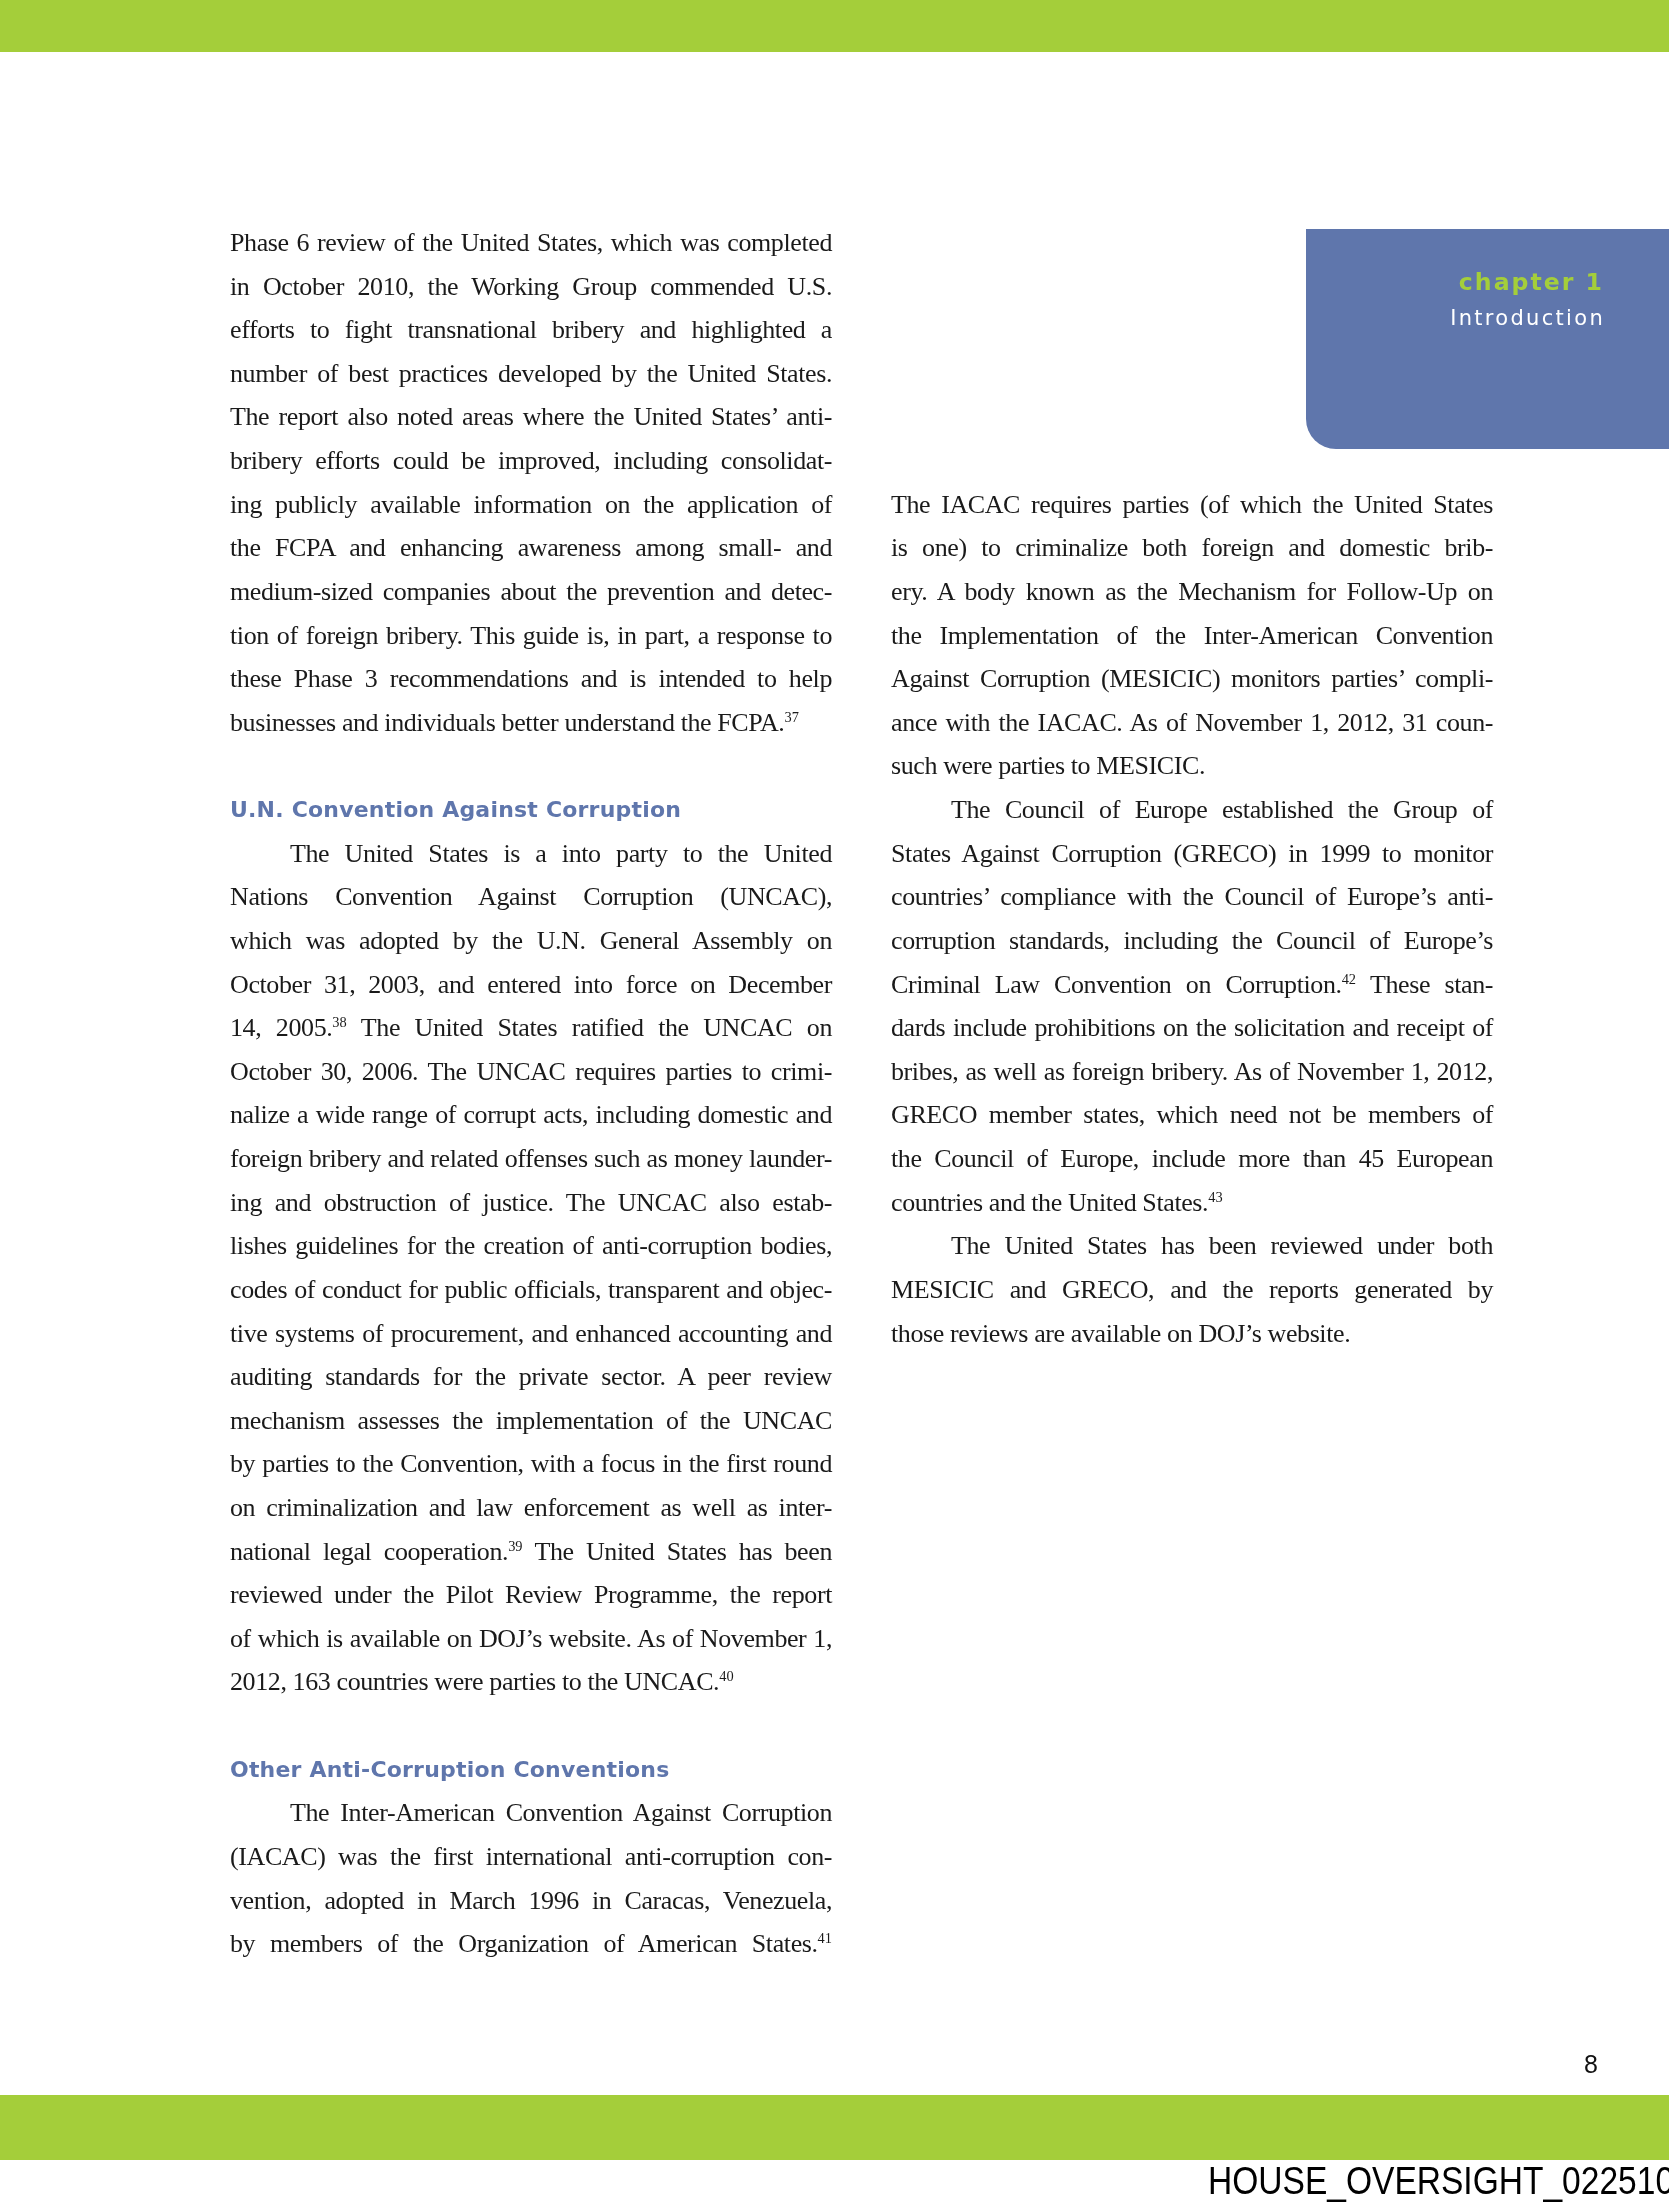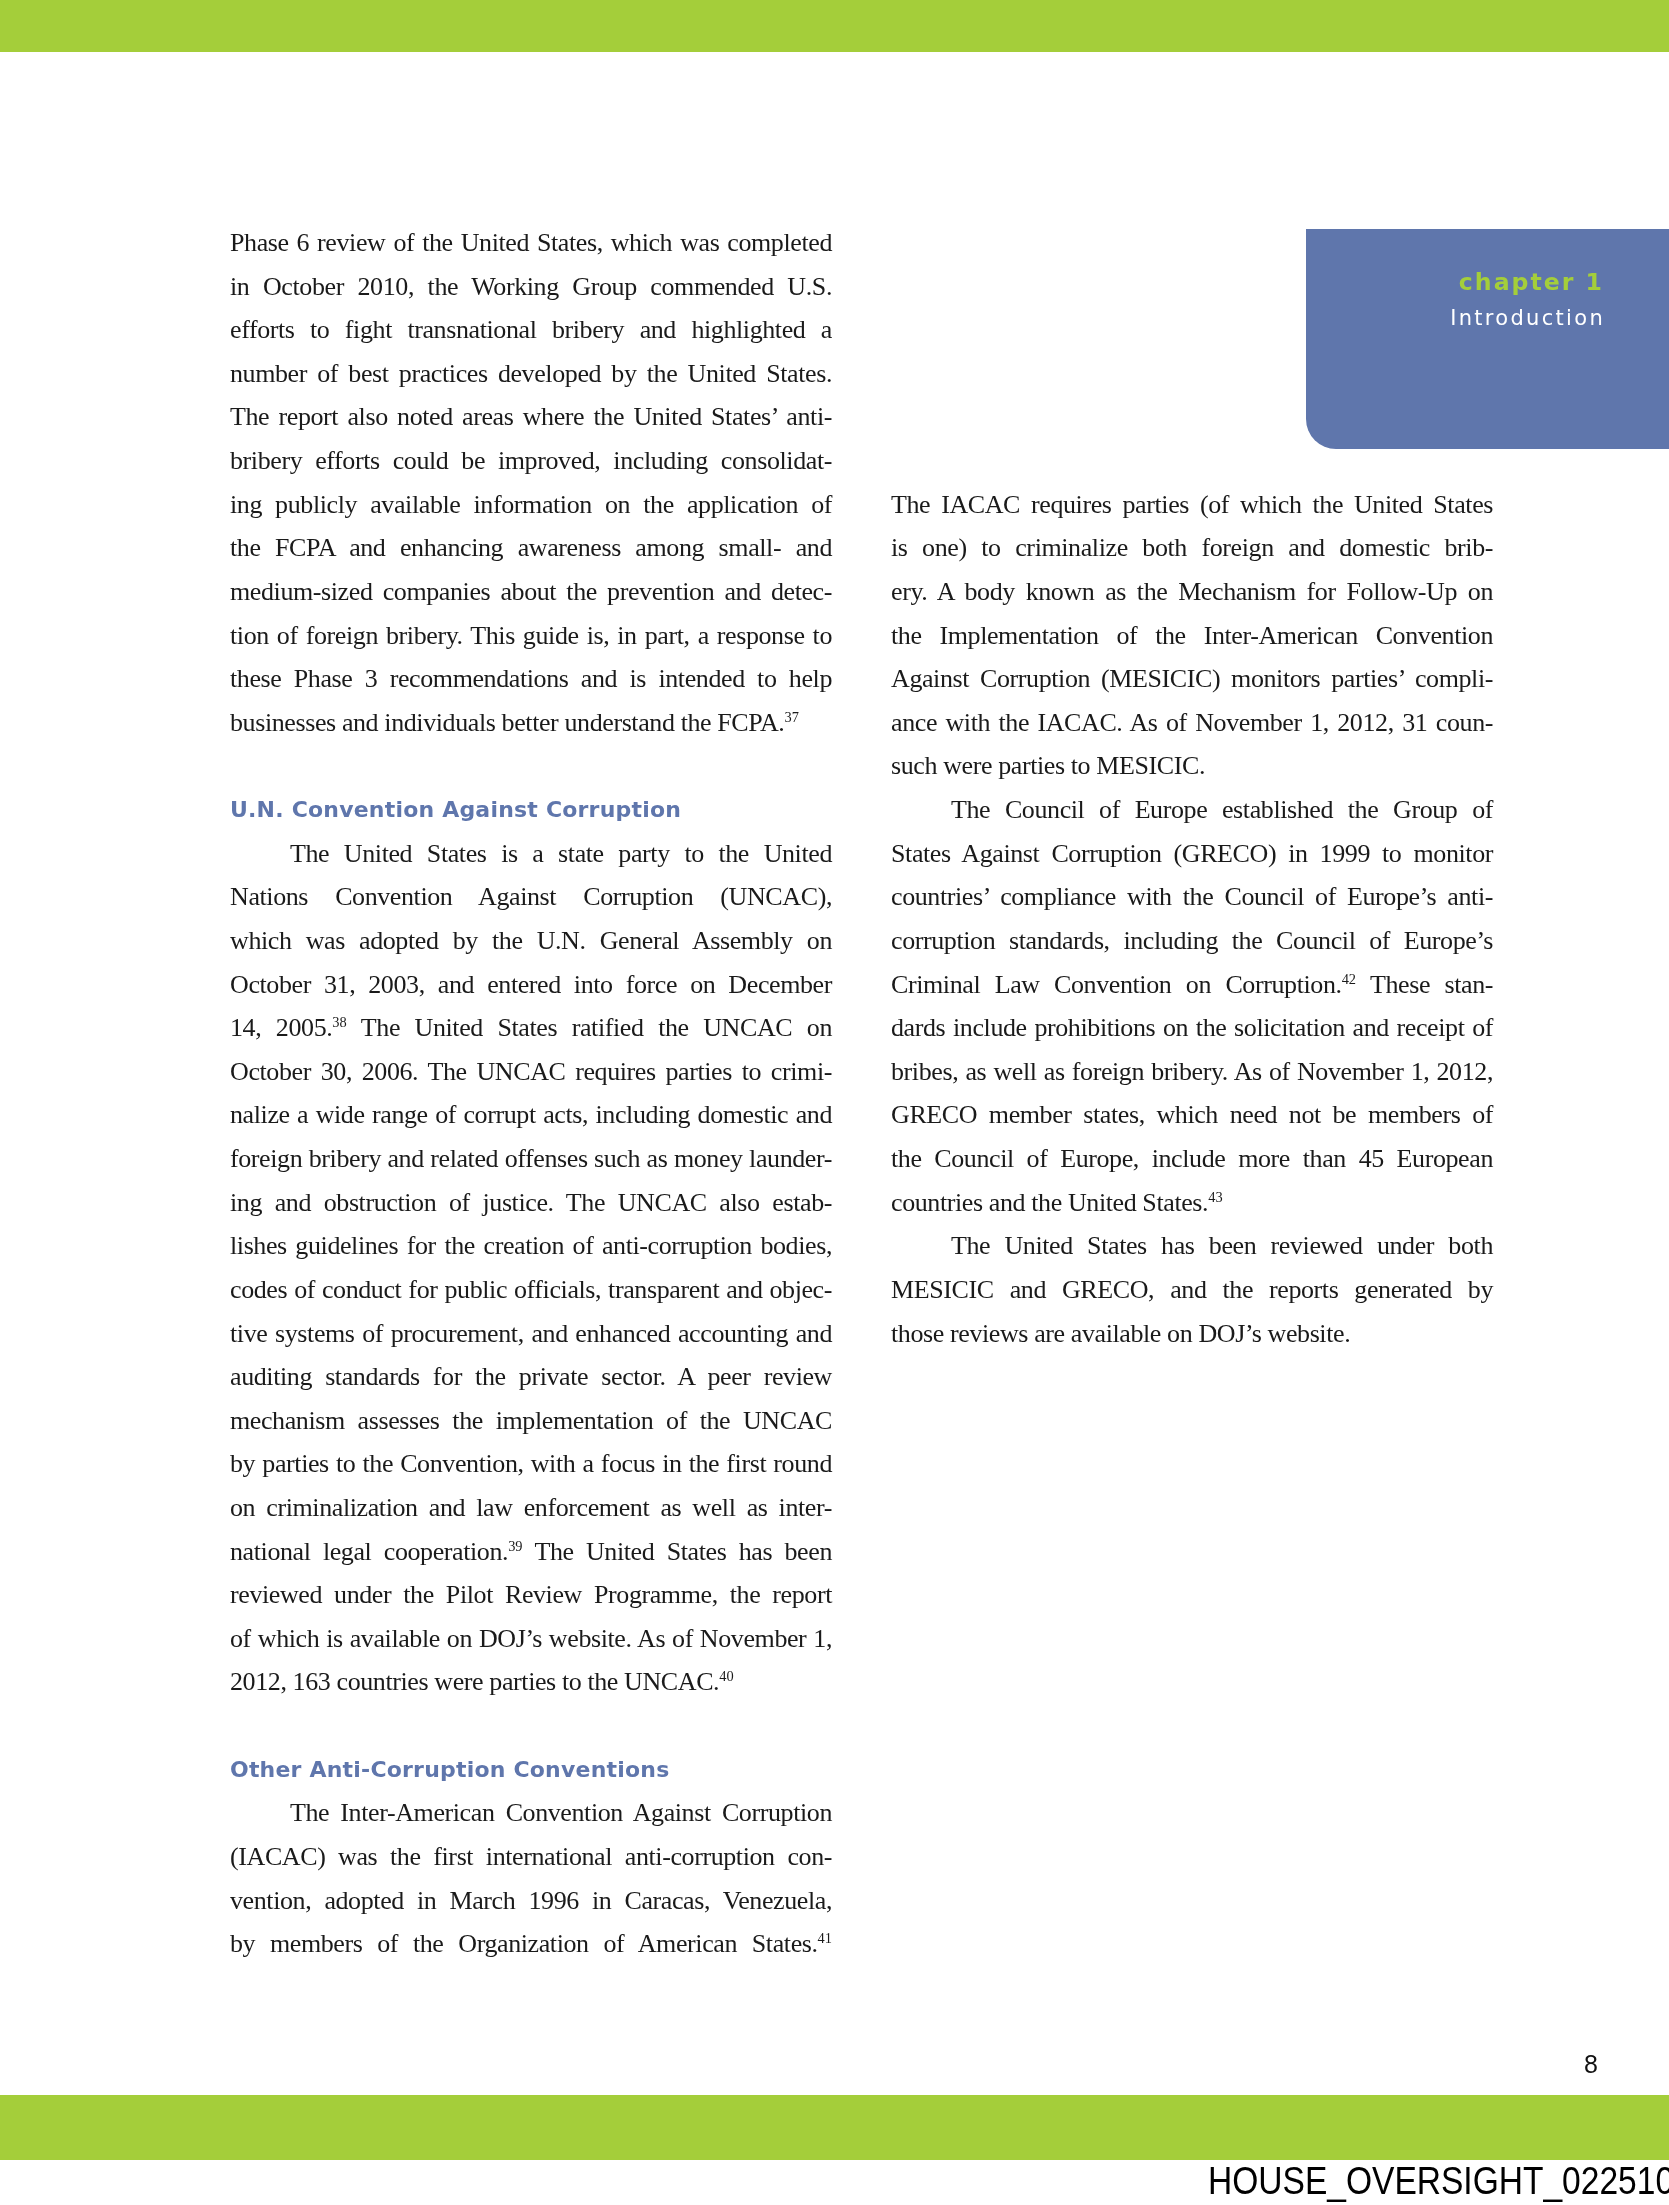--- a/index.html
+++ b/index.html
@@ -66,21 +66,21 @@
     <div class="line" style="top: 352px;"><span>number of best practices developed by the United States.</span></div>
     <div class="line" style="top: 395px;"><span>The report also noted areas where the United States’ anti-</span></div>
     <div class="line" style="top: 439px;"><span>bribery efforts could be improved, including consolidat-</span></div>
     <div class="line" style="top: 483px;"><span>ing publicly available information on the application of</span></div>
     <div class="line" style="top: 526px;"><span>the FCPA and enhancing awareness among small- and</span></div>
     <div class="line" style="top: 570px;"><span>medium-sized companies about the prevention and detec-</span></div>
     <div class="line" style="top: 614px;"><span>tion of foreign bribery. This guide is, in part, a response to</span></div>
     <div class="line" style="top: 657px;"><span>these Phase 3 recommendations and is intended to help</span></div>
     <div class="line last" style="top: 701px;"><span>businesses and individuals better understand the FCPA.</span><sup>37</sup></div>
     <div class="heading" style="top: 788px;">U.N. Convention Against Corruption</div>
-    <div class="line indent" style="top: 832px;"><span>The United States is a state party to the United</span></div>
+    <div class="line indent" style="top: 832px;"><span>The United States is a into party to the United</span></div>
     <div class="line" style="top: 875px;"><span>Nations Convention Against Corruption (UNCAC),</span></div>
     <div class="line" style="top: 919px;"><span>which was adopted by the U.N. General Assembly on</span></div>
     <div class="line" style="top: 963px;"><span>October 31, 2003, and entered into force on December</span></div>
     <div class="line" style="top: 1006px;"><span>14, 2005.</span><sup>38</sup><span> The United States ratified the UNCAC on</span></div>
     <div class="line" style="top: 1050px;"><span>October 30, 2006. The UNCAC requires parties to crimi-</span></div>
     <div class="line" style="top: 1093px;"><span>nalize a wide range of corrupt acts, including domestic and</span></div>
     <div class="line" style="top: 1137px;"><span>foreign bribery and related offenses such as money launder-</span></div>
     <div class="line" style="top: 1181px;"><span>ing and obstruction of justice. The UNCAC also estab-</span></div>
     <div class="line" style="top: 1224px;"><span>lishes guidelines for the creation of anti-corruption bodies,</span></div>
     <div class="line" style="top: 1268px;"><span>codes of conduct for public officials, transparent and objec-</span></div>

